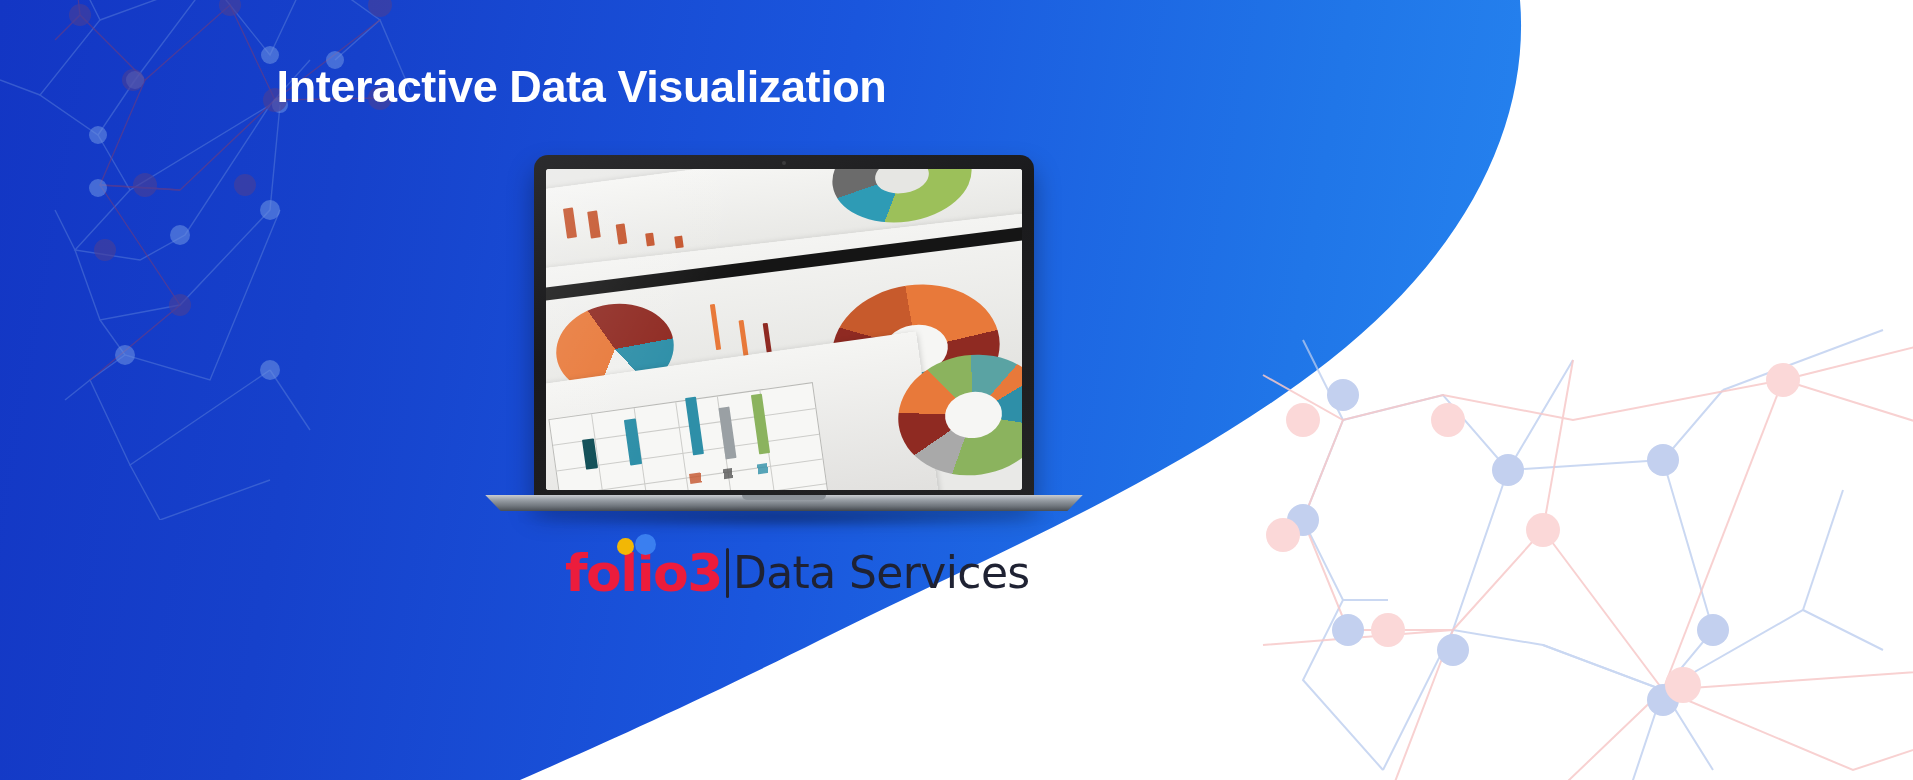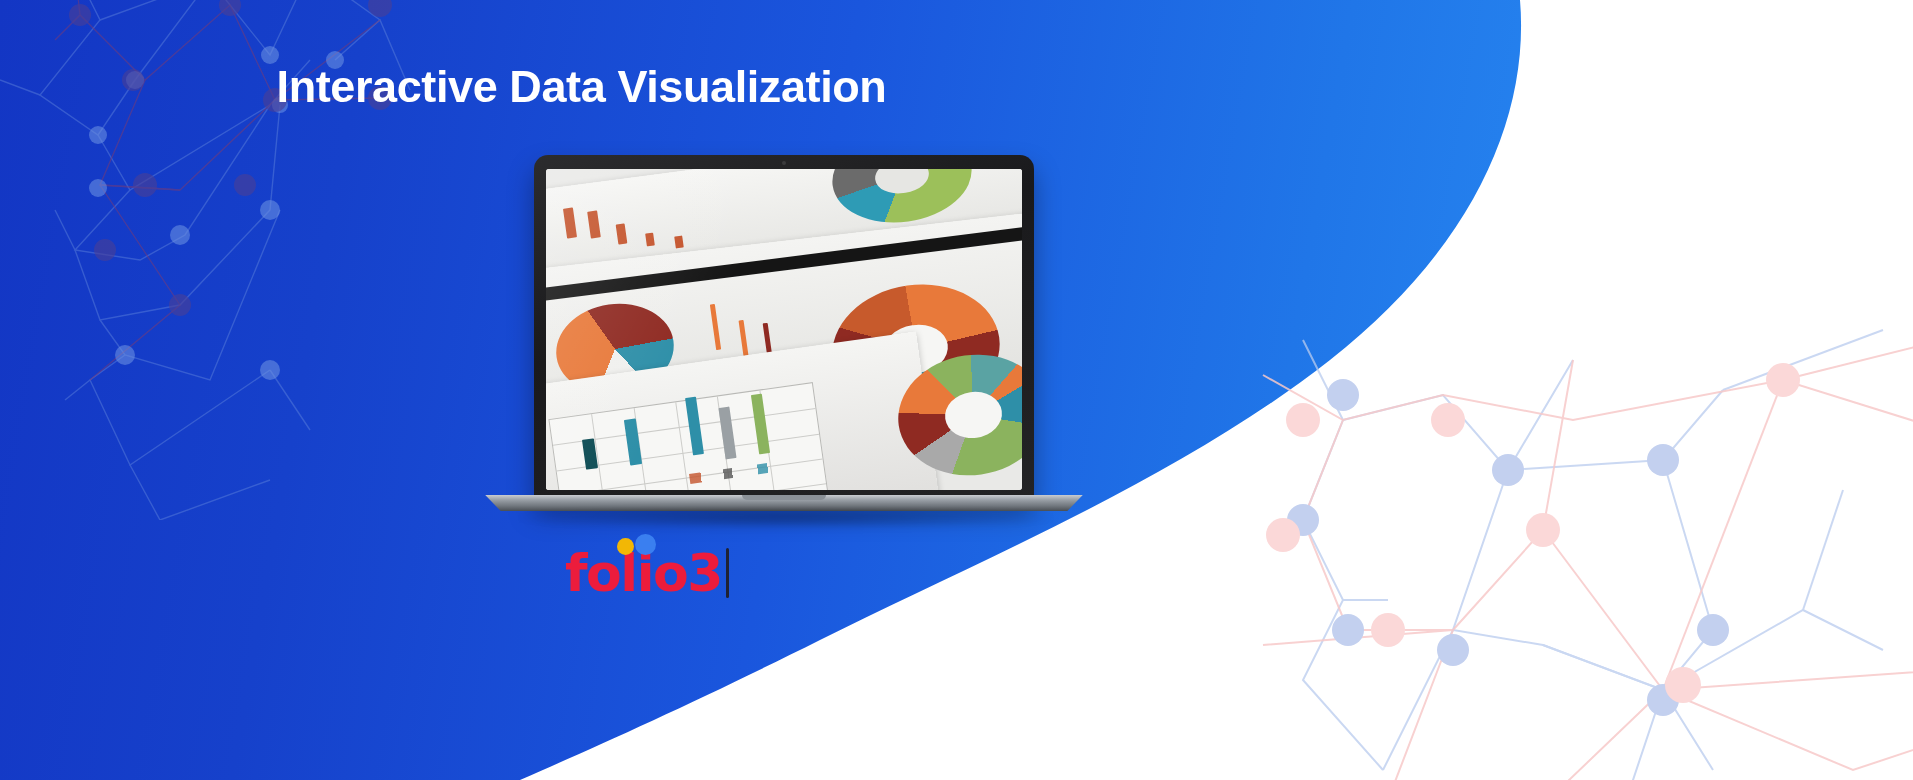--- a/index.html
+++ b/index.html
@@ -342,15 +342,16 @@
     <div class="laptop-shadow"></div>
   </div>
 
   <div class="logo">
     <div class="folio">
       <span>folio3</span>
       <span class="dot-y"></span>
       <span class="dot-b"></span>
     </div>
     <div class="divider"></div>
+    <div class="dataservices">Data Services</div>
   </div>
 
 </div>
 
 </body></html>

